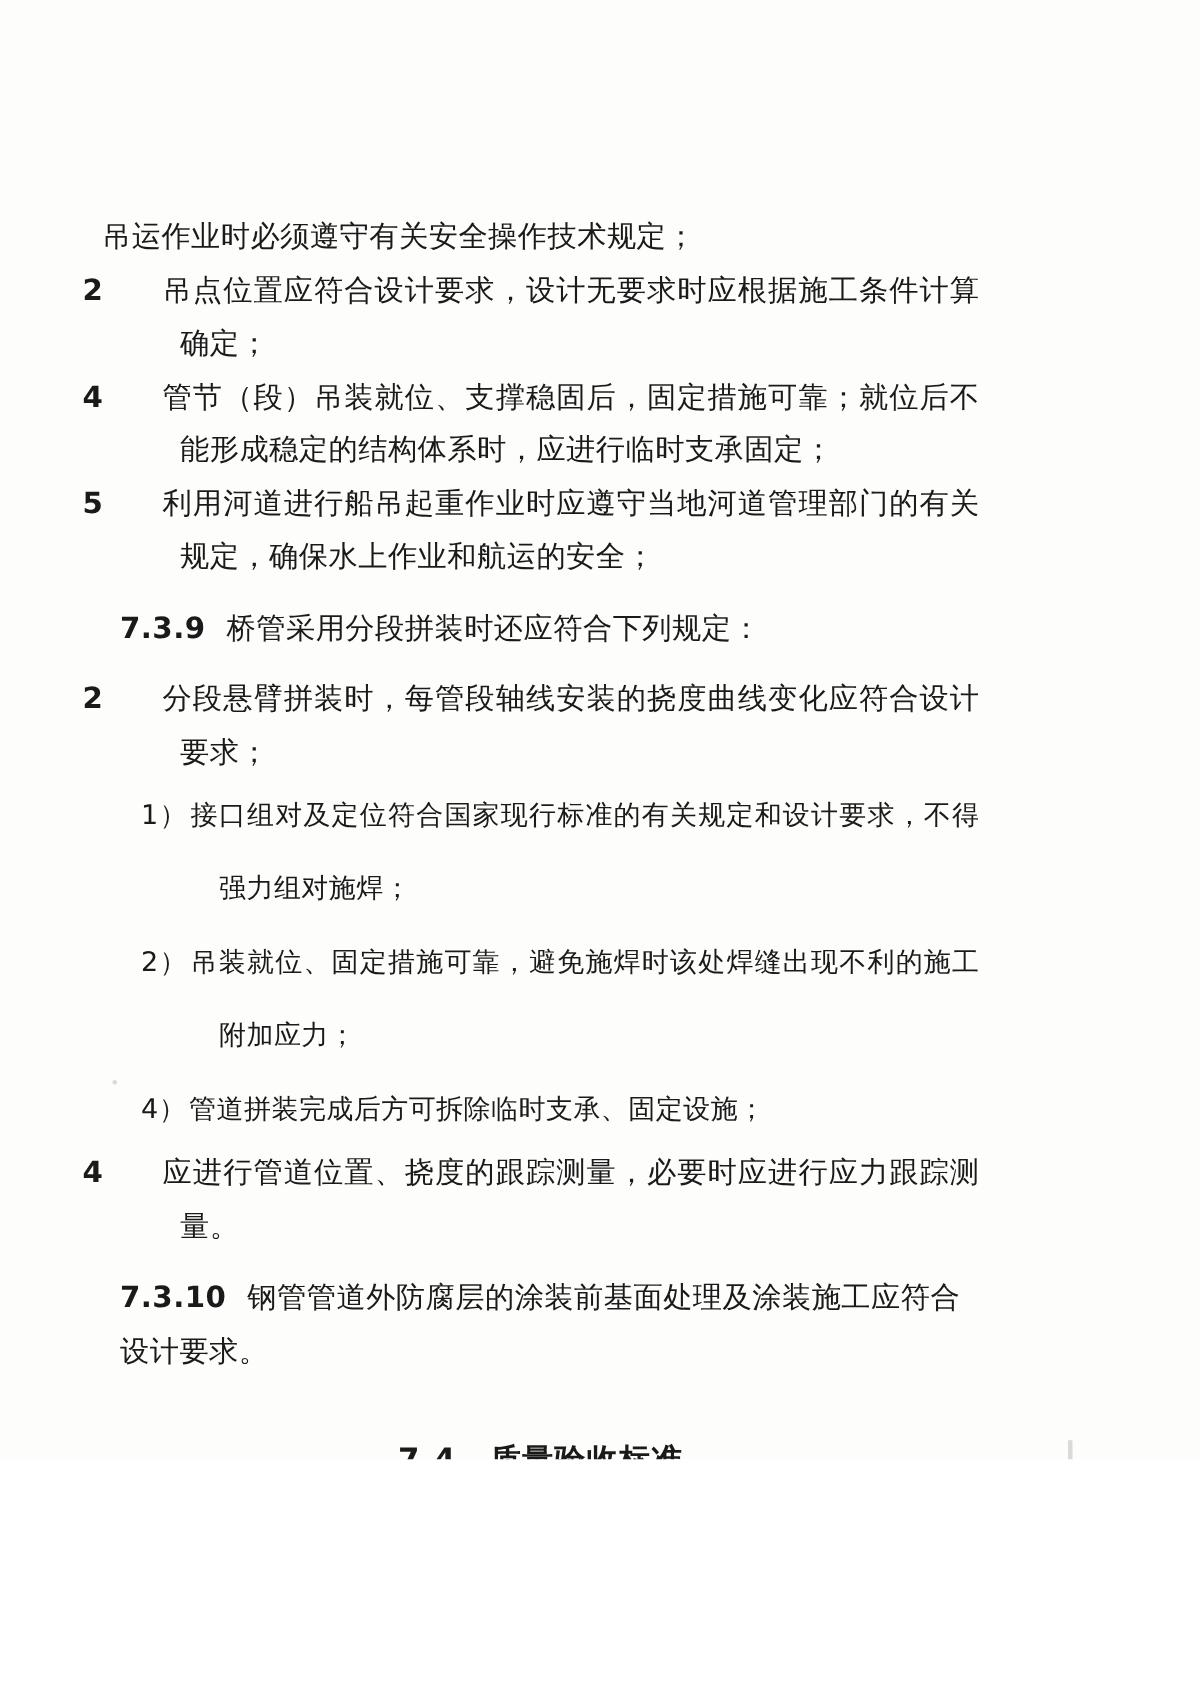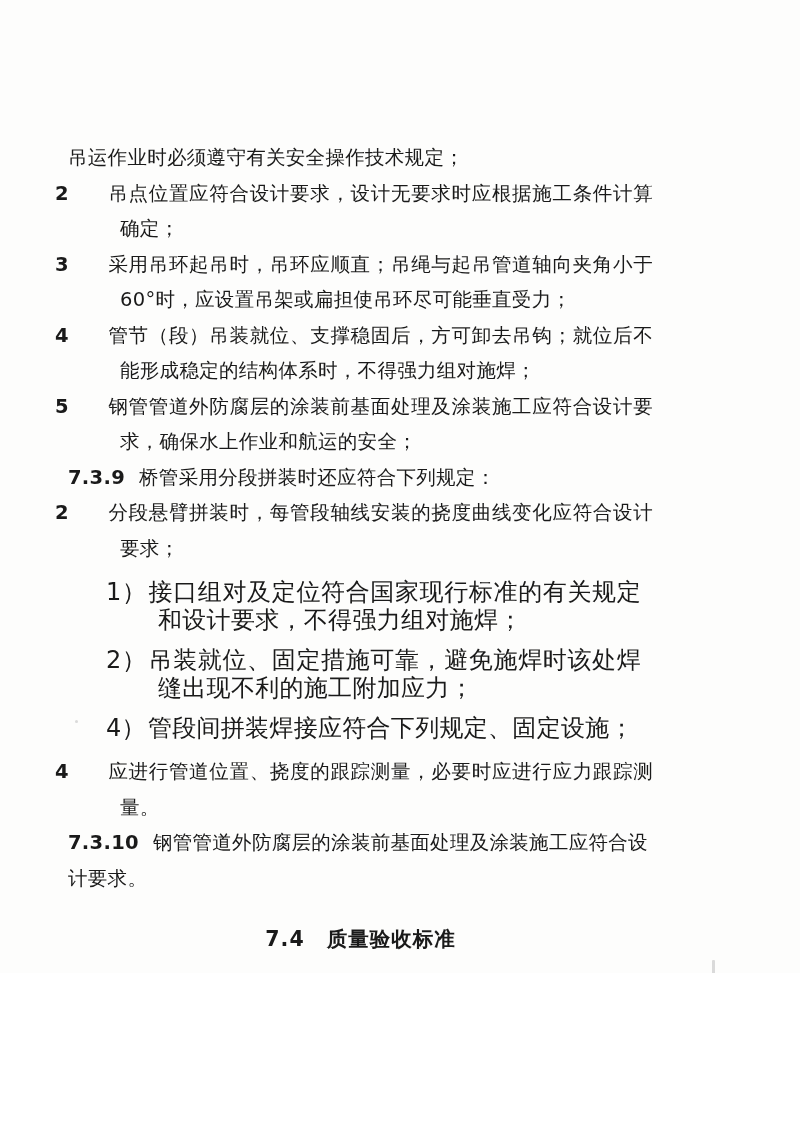--- a/index.html
+++ b/index.html
@@ -25,25 +25,25 @@
   
   .para {
     margin: 0;
     font-size: 19.5px;
     line-height: 35.5px;
     letter-spacing: 0.3px;
     text-align: justify;
     text-justify: inter-ideograph;
   }
   .sub-para {
-    margin: 12px;
+    margin: 0;
     padding-left: 78px;
     text-indent: -52px;
-    font-size: 24px;
-    line-height: 28px;
+    font-size: 18px;
+    line-height: 49px;
     letter-spacing: 0.3px;
     text-align: justify;
     text-justify: inter-ideograph;
   }
   .sub-num {
     padding-right: 2px;
   }
   .item-para {
     margin: 0;
     padding-left: 52px;
@@ -54,21 +54,21 @@
     text-align: justify;
     text-justify: inter-ideograph;
   }
   .item-num {
     font-weight: bold;
     display: inline-block;
     width: 40px;
     text-align: center;
   }
   .sec-head {
-    margin: 0;
+    margin: 12px;
     font-size: 19.5px;
     line-height: 35.5px;
     letter-spacing: 0.3px;
   }
   .sec-head .label {
     font-weight: bold;
     padding-right: 14px;
   }
   .centered-head {
     margin: 0;
@@ -107,30 +107,27 @@
   <div class="speck" style="left:716px; top:1035px; width:2px; height:10px; border-radius:1px;"></div>
 
   <div class="content">
 
     <p class="para">吊运作业时必须遵守有关安全操作技术规定；</p>
 
     <p class="item-para">
       <span class="item-num">2</span><span>吊点位置应符合设计要求，设计无要求时应根据施工条件计算确定；</span>
     </p>
 
+
     <p class="item-para">
-      <span class="item-num">3</span><span>采用吊环起吊时，吊环应顺直；吊绳与起吊管道轴向夹角小于 60°时，应设置吊架或扁担使吊环尽可能垂直受力；</span>
+      <span class="item-num">4</span><span>管节（段）吊装就位、支撑稳固后，固定措施可靠；就位后不能形成稳定的结构体系时，应进行临时支承固定；</span>
     </p>
 
     <p class="item-para">
-      <span class="item-num">4</span><span>管节（段）吊装就位、支撑稳固后，方可卸去吊钩；就位后不能形成稳定的结构体系时，不得强力组对施焊；</span>
-    </p>
-
-    <p class="item-para">
-      <span class="item-num">5</span><span>钢管管道外防腐层的涂装前基面处理及涂装施工应符合设计要求，确保水上作业和航运的安全；</span>
+      <span class="item-num">5</span><span>利用河道进行船吊起重作业时应遵守当地河道管理部门的有关规定，确保水上作业和航运的安全；</span>
     </p>
 
 
     <p class="sec-head">
       <span class="label">7.3.9</span><span>桥管采用分段拼装时还应符合下列规定：</span>
     </p>
 
 
     <p class="item-para">
       <span class="item-num">2</span><span>分段悬臂拼装时，每管段轴线安装的挠度曲线变化应符合设计要求；</span>
@@ -140,21 +137,21 @@
     <p class="sub-para">
       <span class="sub-num">1）</span><span>接口组对及定位符合国家现行标准的有关规定和设计要求，不得强力组对施焊；</span>
     </p>
 
     <p class="sub-para">
       <span class="sub-num">2）</span><span>吊装就位、固定措施可靠，避免施焊时该处焊缝出现不利的施工附加应力；</span>
     </p>
 
 
     <p class="sub-para">
-      <span class="sub-num">4）</span><span>管段间拼装焊接应符合下列规定、固定设施；</span>
+      <span class="sub-num">4）</span><span>管道拼装完成后方可拆除临时支承、固定设施；</span>
     </p>
 
     <p class="item-para">
       <span class="item-num">4</span><span>应进行管道位置、挠度的跟踪测量，必要时应进行应力跟踪测量。</span>
     </p>
 
     <p class="sec-head">
       <span class="label">7.3.10</span><span>钢管管道外防腐层的涂装前基面处理及涂装施工应符合设计要求。</span>
     </p>
 

